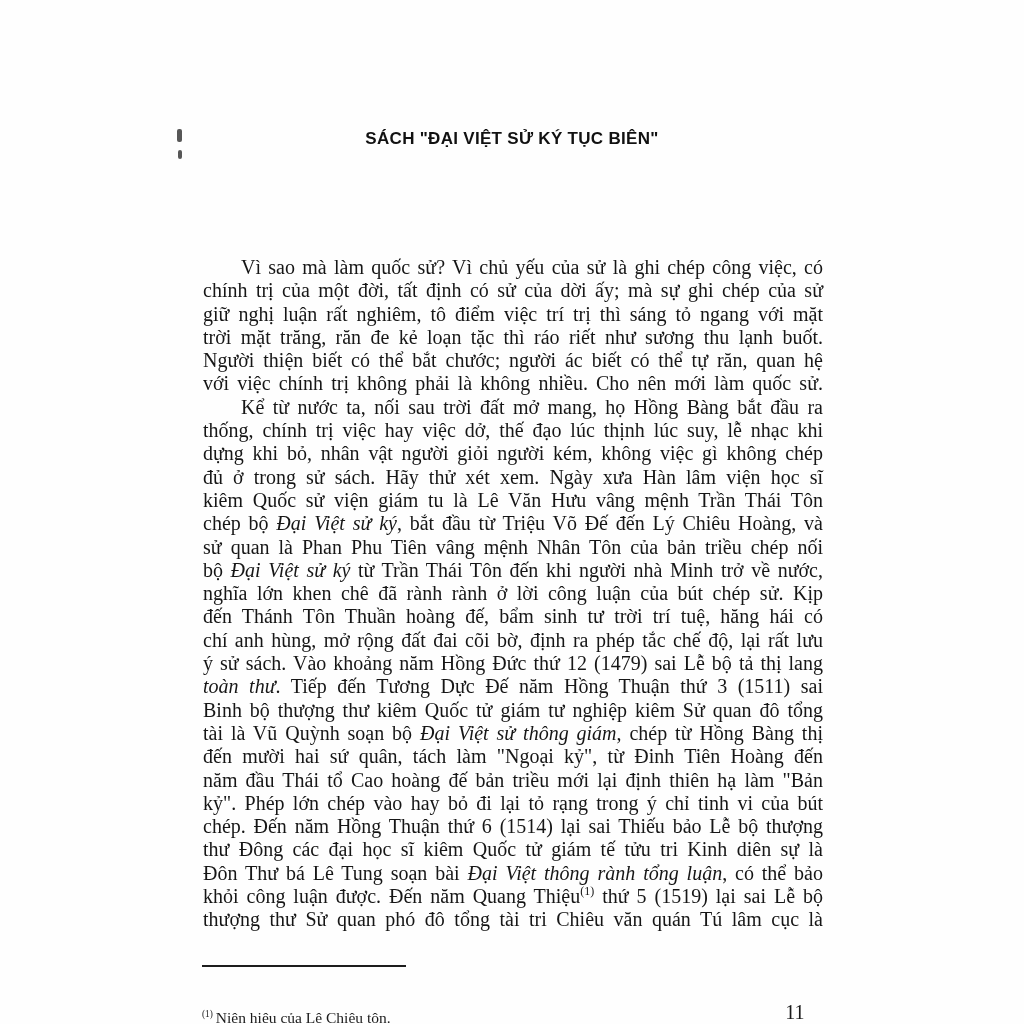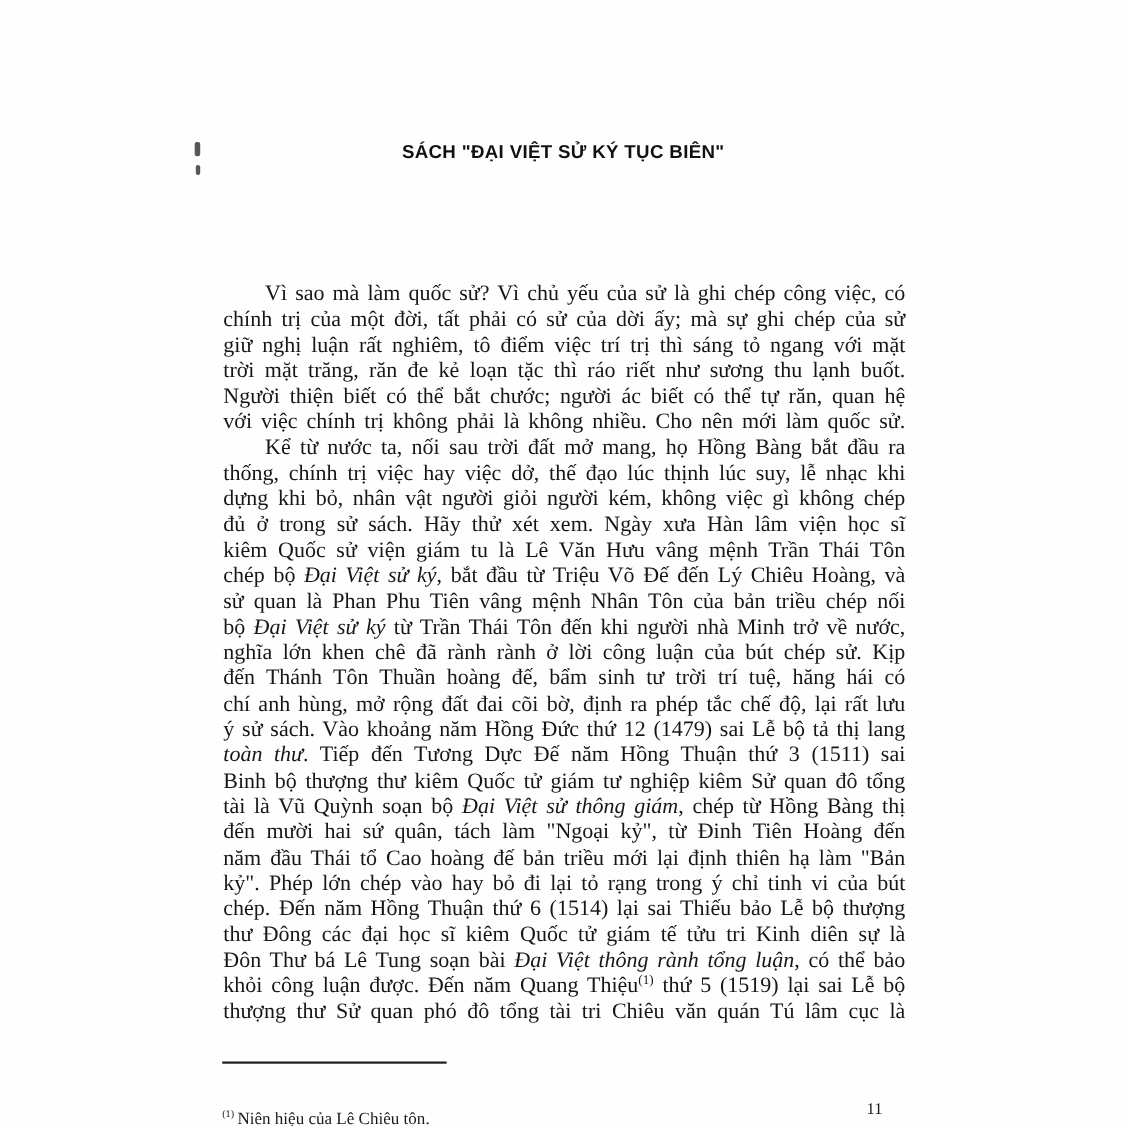--- a/index.html
+++ b/index.html
@@ -33,39 +33,39 @@
     position:absolute;left:202px;top:965px;width:204px;height:0;
     border-top:2px solid #1d1d1d;
   }
   .footnote{
     position:absolute;left:202px;top:1008px;width:620px;
     font-size:15.5px;line-height:20px;color:#1a1a1a;
   }
   .footnote .fn-text{margin-left:3px;}
   .page-number{
     position:absolute;left:770px;top:1001px;width:50px;
-    text-align:center;font-size:15px;color:#1a1a1a;
+    text-align:center;font-size:20px;color:#1a1a1a;
   }
   .smudge{position:absolute;background:#3a3a3a;border-radius:2px;opacity:.85;}
   .smudge.a{left:177px;top:129px;width:5px;height:13px;}
   .smudge.b{left:178px;top:150px;width:4px;height:9px;}
 </style>
 </head>
 <body>
 
 <div class="page">
 
   <div class="smudge a"></div>
   <div class="smudge b"></div>
 
   <h1 class="title">SÁCH "ĐẠI VIỆT SỬ KÝ TỤC BIÊN"</h1>
 
   <div class="body-text">
       <div class="line just indent"><span>Vì sao mà làm quốc sử? Vì chủ yếu của sử là ghi chép công việc, có</span></div>
-      <div class="line just"><span>chính trị của một đời, tất phải có sử của dời ấy; mà sự ghi chép của sử</span></div>
+      <div class="line just"><span>chính trị của một đời, tất định có sử của dời ấy; mà sự ghi chép của sử</span></div>
       <div class="line just"><span>giữ nghị luận rất nghiêm, tô điểm việc trí trị thì sáng tỏ ngang với mặt</span></div>
       <div class="line just"><span>trời mặt trăng, răn đe kẻ loạn tặc thì ráo riết như sương thu lạnh buốt.</span></div>
       <div class="line just"><span>Người thiện biết có thể bắt chước; người ác biết có thể tự răn, quan hệ</span></div>
       <div class="line just"><span>với việc chính trị không phải là không nhiều. Cho nên mới làm quốc sử.</span></div>
       <div class="line just indent"><span>Kể từ nước ta, nối sau trời đất mở mang, họ Hồng Bàng bắt đầu ra</span></div>
       <div class="line just"><span>thống, chính trị việc hay việc dở, thế đạo lúc thịnh lúc suy, lễ nhạc khi</span></div>
       <div class="line just"><span>dựng khi bỏ, nhân vật người giỏi người kém, không việc gì không chép</span></div>
       <div class="line just"><span>đủ ở trong sử sách. Hãy thử xét xem. Ngày xưa Hàn lâm viện học sĩ</span></div>
       <div class="line just"><span>kiêm Quốc sử viện giám tu là Lê Văn Hưu vâng mệnh Trần Thái Tôn</span></div>
       <div class="line just"><span>chép bộ </span><i>Đại Việt sử ký</i><span>, bắt đầu từ Triệu Võ Đế đến Lý Chiêu Hoàng, và</span></div>

